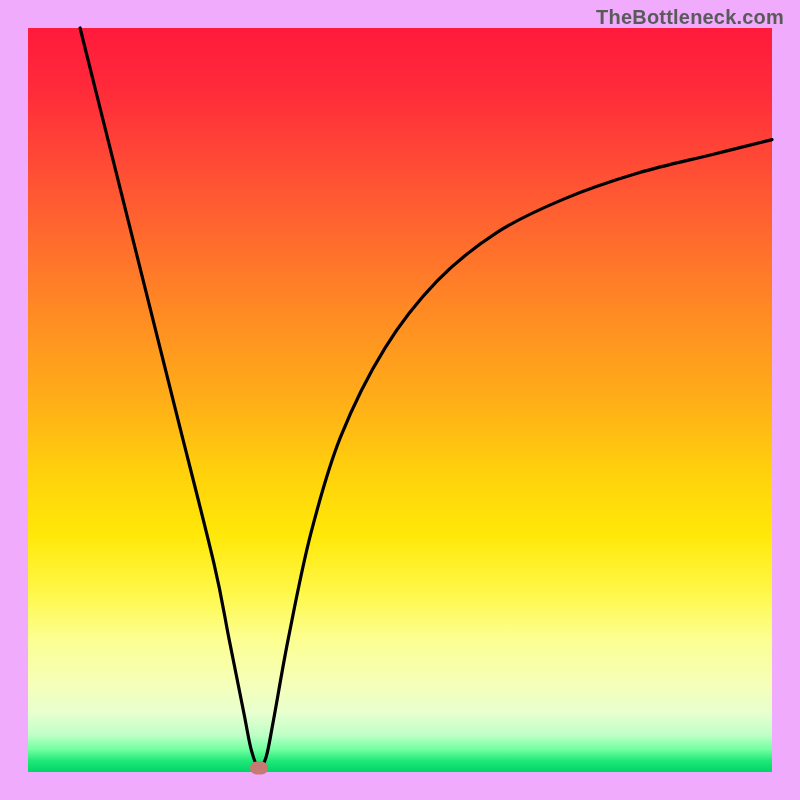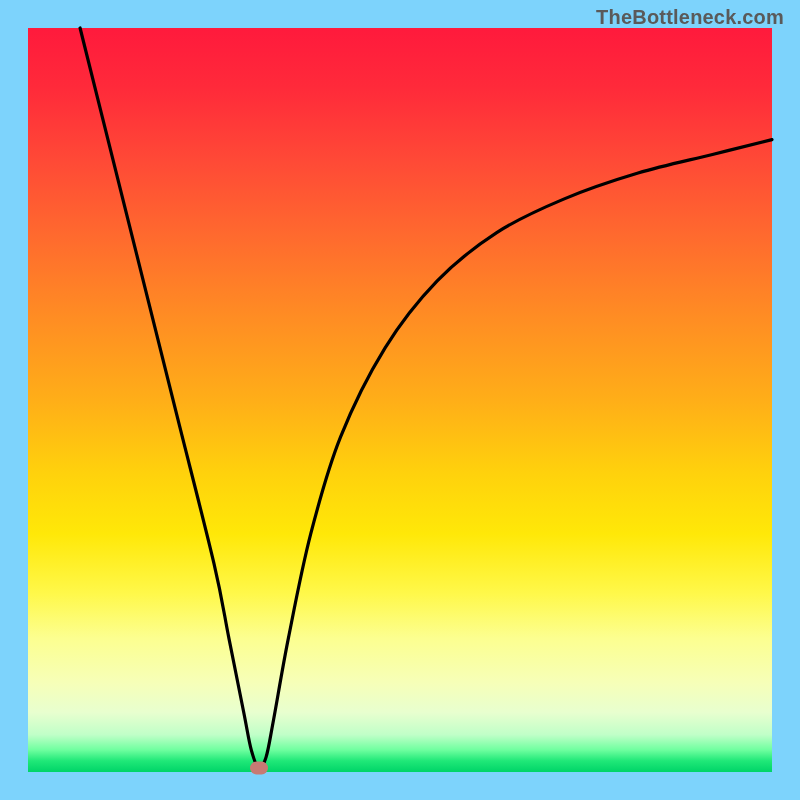--- a/index.html
+++ b/index.html
@@ -7,21 +7,21 @@
     padding: 0;
     width: 800px;
     height: 800px;
     background: #000;
     overflow: hidden;
   }
   .frame {
     position: relative;
     width: 800px;
     height: 800px;
-    background: #7dd3fc;
+    background: #f0abfc;
   }
   .plot-area {
     position: absolute;
     left: 28px;
     top: 28px;
     width: 744px;
     height: 744px;
     background: linear-gradient(to bottom,
       #ff1a3c 0%,
       #ff2a3a 8%,

